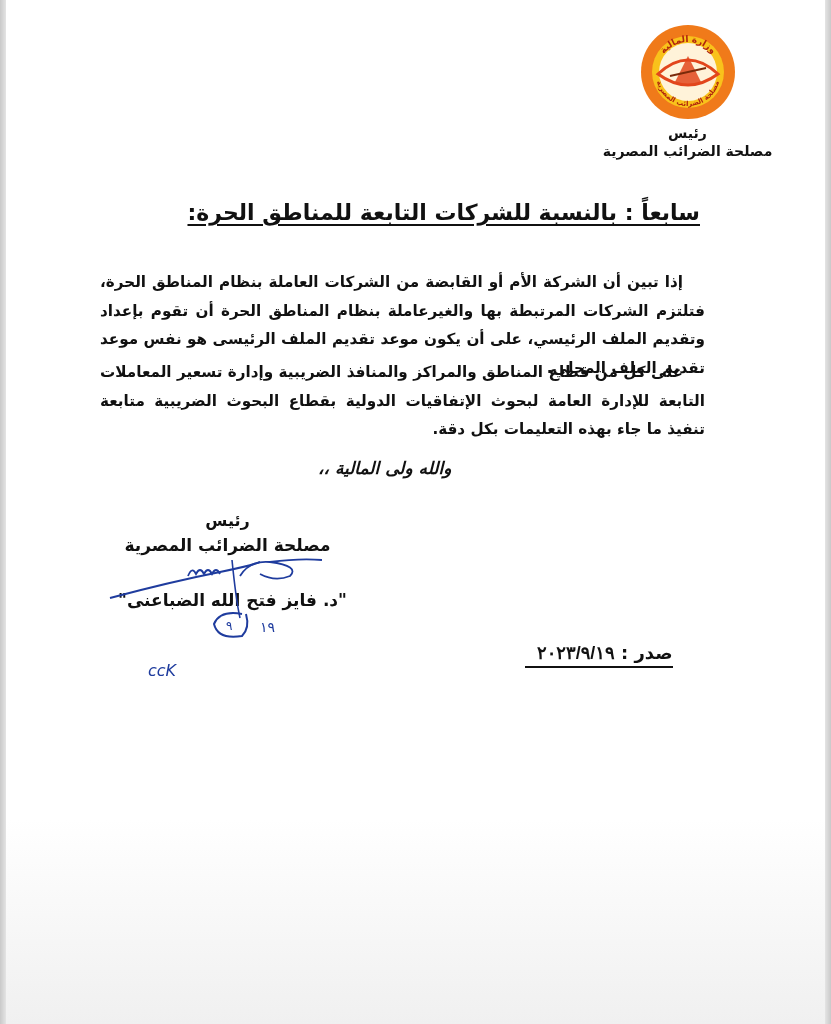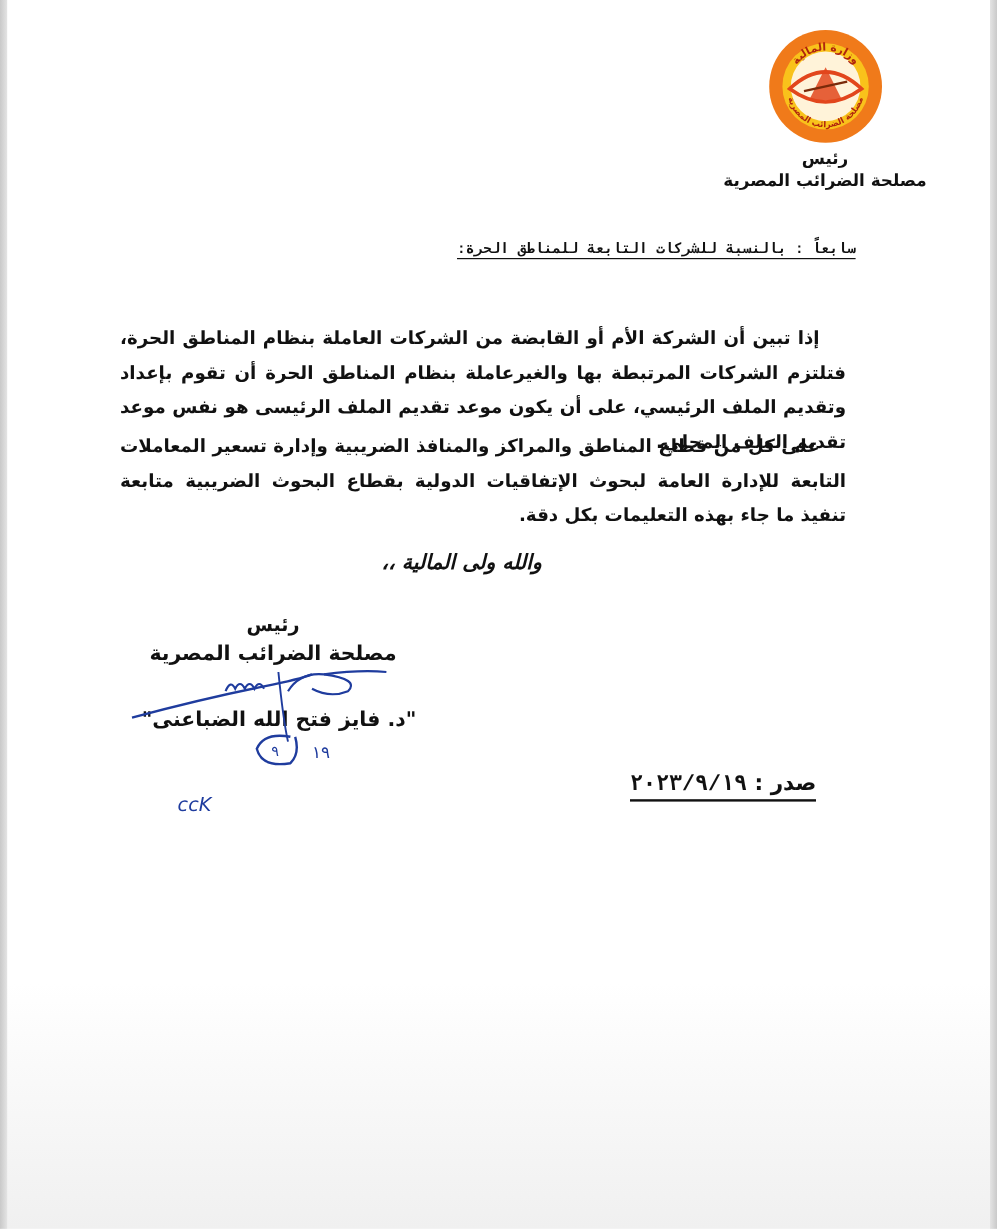--- a/index.html
+++ b/index.html
@@ -11,39 +11,39 @@
   }
   .edge-left { position: absolute; left: 0; top: 0; width: 6px; height: 1024px; background: linear-gradient(to right, #c9c9c9, #e4e4e4); }
   .edge-right { position: absolute; right: 0; top: 0; width: 6px; height: 1024px; background: linear-gradient(to left, #c9c9c9, #e4e4e4); }
 
   .logo { position: absolute; left: 640px; top: 24px; width: 96px; height: 96px; }
   .org-block { position: absolute; left: 590px; top: 124px; width: 195px; text-align: center; direction: rtl; font-weight: bold; }
   .org-block .t1 { font-size: 14px; line-height: 18px; }
   .org-block .t2 { font-size: 14px; line-height: 18px; }
 
   .section-title {
-    position: absolute; right: 118px; top: 200px; direction: rtl;
-    font-weight: bold; font-size: 12px; text-decoration: underline; text-underline-offset: 4px; white-space: nowrap; font-family: Liberation Mono, monospace;
+    position: absolute; right: 131px; top: 200px; direction: rtl;
+    font-weight: bold; font-size: 22px; text-decoration: underline; text-underline-offset: 4px; white-space: nowrap;
   }
   .para { position: absolute; left: 100px; width: 605px; direction: rtl; text-align: justify; text-align-last: right; font-weight: bold; font-size: 15.2px; line-height: 28.5px; }
   .para .indent { display: inline-block; width: 22px; }
   .p1 { top: 235px; margin-top: 33px; }
   .p2 { top: 358px; }
 
   .closing { position: absolute; left: 318px; top: 458px; direction: rtl; font-family: "DejaVu Serif", serif; font-style: italic; font-weight: bold; font-size: 17px; }
 
   .sig-block { position: absolute; left: 110px; top: 510px; width: 235px; text-align: center; direction: rtl; font-weight: bold; }
   .sig-block .s1 { font-size: 16px; line-height: 22px; }
   .sig-block .s2 { font-size: 17px; line-height: 26px; }
   .sig-name { position: absolute; left: 115px; top: 590px; width: 235px; text-align: center; direction: rtl; font-weight: bold; font-size: 17px; }
 
   .signature-svg { position: absolute; left: 100px; top: 540px; width: 260px; height: 160px; pointer-events: none; }
 
   .issued { position: absolute; left: 525px; top: 642px; direction: rtl; font-weight: bold; font-size: 18px; border-bottom: 2px solid #111; padding-bottom: 2px; white-space: nowrap; }
-  .issued .date { font-family: Liberation Mono, monospace; letter-spacing: 1px; }
+  .issued .date { font-family: Liberation Sans, sans-serif; letter-spacing: 1px; margin-left: 12px; }
 </style>
 </head>
 <body>
 
 <div class="edge-left"></div>
 <div class="edge-right"></div>
 
 <svg class="logo" viewBox="0 0 96 96">
   <defs>
     <path id="arcTop" d="M18,48 A30,30 0 0 1 78,48"></path>

